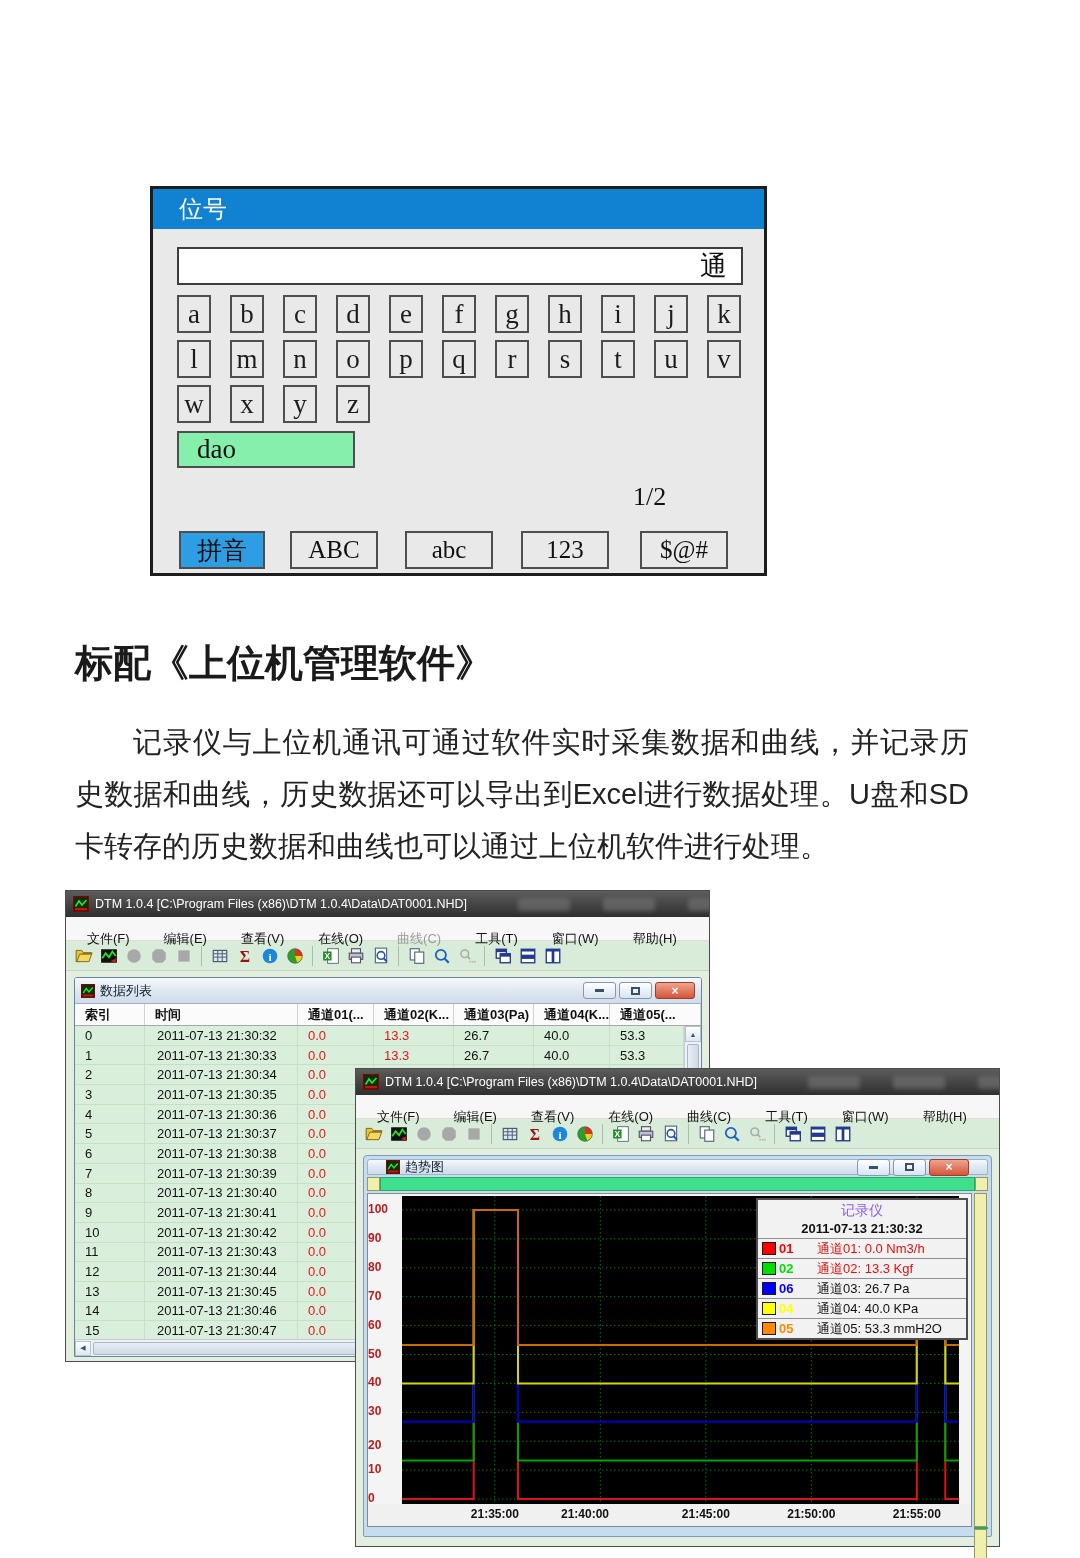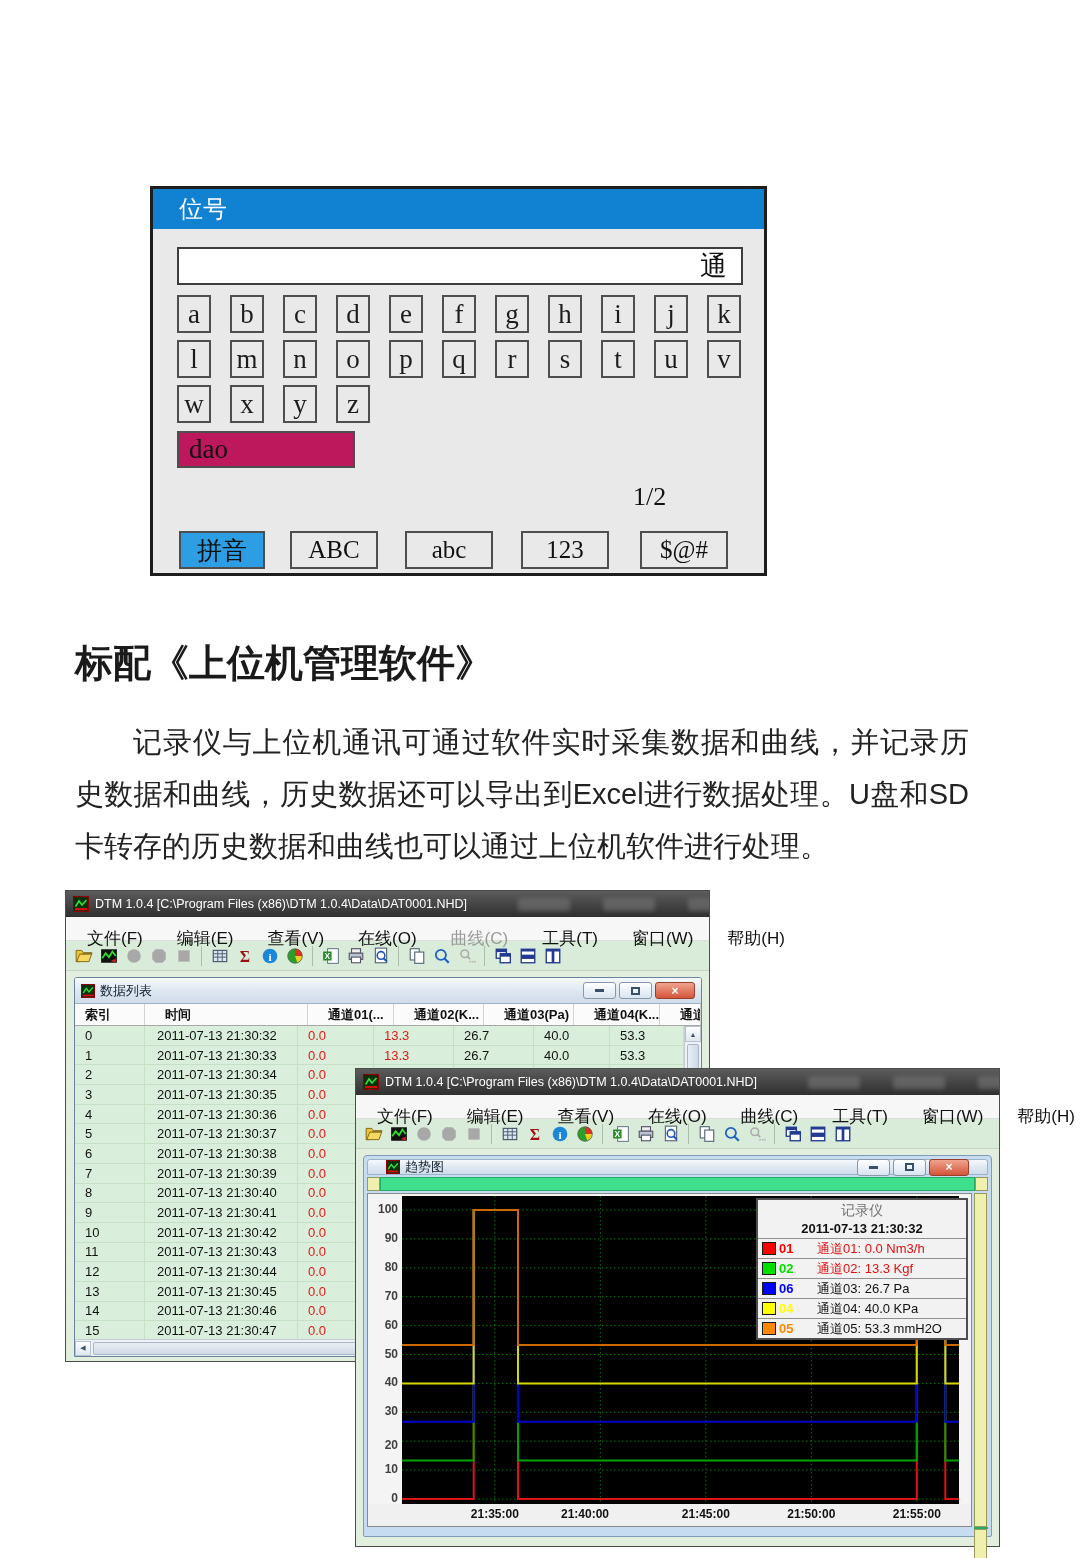--- a/index.html
+++ b/index.html
@@ -17,22 +17,22 @@
   
   .ime { position:absolute; left:150px; top:186px; width:617px; height:390px; background:#e9e9e9; border:3px solid #1d1d1d; }
   .ime-title { height:40px; background:#1181d1; color:#fff; font-size:24px; line-height:40px; padding-left:26px;
                font-family:"Liberation Serif","DejaVu Serif",serif; }
   .ime-input { position:absolute; left:24px; top:58px; width:566px; height:38px; background:#fff; border:2px solid #3d3d3d;
                font-family:"Liberation Serif","DejaVu Serif",serif; font-size:27px; text-align:right; padding-right:14px; line-height:34px; color:#111; }
   .kb-row { position:absolute; left:24px; display:flex; gap:19px; }
   .kb-row.r1 { top:106px; } .kb-row.r2 { top:151px; } .kb-row.r3 { top:196px; }
   .key { width:34px; height:38px; border:2px solid #4e4e4e; background:#e9e9e9; color:#1c1c1c;
          font-family:"Liberation Serif","DejaVu Serif",serif; font-size:27px; display:flex; align-items:center; justify-content:center; }
-  .pyin { position:absolute; left:24px; top:242px; width:178px; height:37px; background:#be185d; border:2px solid #4e4e4e;
-          font-family:"Liberation Serif","DejaVu Serif",serif; font-size:27px; padding-left:10px; line-height:33px; color:#111; }
+  .pyin { position:absolute; left:24px; top:242px; width:178px; height:37px; background:#86efac; border:2px solid #4e4e4e;
+          font-family:"Liberation Serif","DejaVu Serif",serif; font-size:27px; padding-left:18px; line-height:33px; color:#111; }
   .cand-box { position:absolute; left:24px; top:290px; width:442px; height:37px; border:2px solid #4e4e4e;
           font-family:"Liberation Serif","DejaVu Serif",serif; font-size:26px; line-height:33px; padding-left:14px;
           word-spacing:15px; color:#111; }
   .cand-page { position:absolute; left:480px; top:293px; font-family:"Liberation Serif","DejaVu Serif",serif; font-size:26px; color:#111; }
   .mode-row { position:absolute; left:0; top:342px; width:100%; height:38px; }
   .mode-btn { position:absolute; height:38px; border:2px solid #4e4e4e; background:#e9e9e9; color:#111;
           font-family:"Liberation Serif","DejaVu Serif",serif; font-size:25px; display:flex; align-items:center; justify-content:center; }
   .mode-btn.active { background:#2e9ee4; }
   .mode-btn:nth-child(1){ left:26px; width:86px; } .mode-btn:nth-child(2){ left:137px; width:88px; }
   .mode-btn:nth-child(3){ left:252px; width:88px; } .mode-btn:nth-child(4){ left:368px; width:88px; }
@@ -40,40 +40,40 @@
 
   
   .window { position:absolute; border:1px solid #4c4c4c; background:#e2eede; }
   .win1 { left:65px; top:890px; width:645px; height:472px; }
   .win2 { left:355px; top:1068px; width:645px; height:479px; }
   .wtitle { height:26px; background:linear-gradient(#5c5c5c,#2f2f2f); display:flex; align-items:center; padding:0 7px; position:relative; overflow:hidden; }
   .wtitle .appicon { width:16px; height:16px; margin-right:6px; flex:0 0 auto; }
   .wtitle .ttext { color:#fff; font-size:12.5px; white-space:nowrap; }
   .patch { position:absolute; top:7px; height:13px; width:52px; background:#7e7e7e; opacity:.5; border-radius:3px; filter:blur(2px); }
   .wmenu { height:24px; background:#f7f7f7; display:flex; align-items:center; padding-left:4px; border-bottom:1px solid #ddd; }
-  .menu-item { font-size:17px; color:#111; padding:0 17px; white-space:nowrap;margin-top:20px; }
+  .menu-item { font-size:13px; color:#111; padding:0 17px; white-space:nowrap;margin-top:20px; }
   .menu-item.disabled { color:#9b9b9b; }
   .wtoolbar { height:30px; background:#d9ecd9; display:flex; align-items:center; padding-left:5px; border-bottom:1px solid #c2d6c2; }
   .ticon { width:23px; height:24px; display:inline-flex; align-items:center; justify-content:center; margin:0 1px; }
   .ticon svg { width:18px; height:18px; }
   .tsep { width:1px; height:20px; background:#a9bfa9; margin:0 5px; }
   .wclient { position:relative; height:390px; background:#e2eede; }
   .win2 .wclient { height:397px; }
 
   
   .datawin { position:absolute; left:8px; top:6px; width:628px; height:380px; background:#fff; border:1px solid #67839f; border-radius:3px 3px 0 0; overflow:hidden; }
   .dtitle { height:26px; background:linear-gradient(#f5f9fc,#dde7f1 55%,#cfdcea); display:flex; align-items:center; padding:0 6px; border-bottom:1px solid #9db2c6; }
   .dtitle .appicon { width:14px; height:14px; margin-right:5px; }
   .dtitle .dtext { font-size:13px; color:#102030; flex:1; }
   .capbtn { width:33px; height:17px; border:1px solid #8898a8; border-radius:3px; background:linear-gradient(#ffffff,#d8e4f0);
             display:flex; align-items:center; justify-content:center; margin-left:3px; }
   .capbtn.close { width:40px; background:linear-gradient(#f0a48e,#d4553a); border-color:#973f2d; color:#fff; font-weight:bold; font-size:12px; line-height:1; }
   .gmin { width:9px; height:3px; background:#39506b; }
   .gmax { width:9px; height:8px; border:2px solid #39506b; }
-  .dhead { display:flex; height:22px; background:#fbfbfb; border-bottom:1px solid #a8a8a8; font-size:13px; font-weight:bold; color:#111;gap:10px; }
+  .dhead { display:flex; height:22px; background:#fbfbfb; border-bottom:1px solid #a8a8a8; font-size:13px; font-weight:bold; color:#111; }
   .hc { border-right:1px solid #d2d2d2; padding-left:10px; display:flex; align-items:center; height:100%; white-space:nowrap; overflow:hidden; }
   .dhead .hc:nth-child(1){ width:70px; } .dhead .hc:nth-child(2){ width:153px; } .dhead .hc:nth-child(3){ width:76px; }
   .dhead .hc:nth-child(4){ width:80px; } .dhead .hc:nth-child(5){ width:80px; } .dhead .hc:nth-child(6){ width:76px; }
   .dhead .hc:nth-child(7){ flex:1; }
   .drows { position:absolute; left:0; top:48px; right:17px; bottom:17px; overflow:hidden; }
   .drow { display:flex; height:19.7px; background:#daefdb; border-bottom:1px solid #c6e0c6; font-size:13px; color:#111; }
   .dc { border-right:1px solid #c6e0c6; padding-left:10px; display:flex; align-items:center; height:100%; white-space:nowrap; overflow:hidden; }
   .drow .dc:nth-child(1){ width:70px; } .drow .dc:nth-child(2){ width:153px; padding-left:12px; } .drow .dc:nth-child(3){ width:76px; }
   .drow .dc:nth-child(4){ width:80px; } .drow .dc:nth-child(5){ width:80px; } .drow .dc:nth-child(6){ width:76px; }
   .drow .dc:nth-child(7){ flex:1; }
@@ -92,27 +92,27 @@
   .ttitle { height:16px; background:linear-gradient(#f5f9fc,#dde7f1 55%,#cfdcea); display:flex; align-items:center; padding:0 18px;
             border:1px solid #9db2c6; border-radius:3px 3px 0 0; }
   .ttitle .appicon { width:14px; height:14px; margin-right:5px; }
   .ttitle .dtext { font-size:13px; color:#102030; flex:1; }
   .hbar { height:14px; margin-top:2px; display:flex; }
   .cap { width:13px; height:100%; background:#f0f0ae; border:1px solid #99995e; flex:0 0 auto; }
   .hbar-mid { flex:1; background:#3fe08d; border:1px solid #27a864; }
   .trow { display:flex; height:334px; margin-top:2px; }
   .chart-panel { flex:1; position:relative; background:#f4f4f4; border:1px solid #8a8a8a; overflow:hidden; }
   .plot { position:absolute; left:34px; top:2px; width:557px; height:308px; background:#000; }
-  .ylabel { position:absolute; width:30px; text-align:right; font-size:12px; font-weight:600; color:#404040; }
+  .ylabel { position:absolute; width:30px; text-align:left; font-size:12px; font-weight:600; color:#b91c1c; }
   .xstrip { position:absolute; left:0; right:0; bottom:0; height:22px; background:#f0f0f0; }
   .xlabel { position:absolute; top:3px; width:64px; text-align:center; font-size:12px; font-weight:600; color:#111; }
   .vbar { width:14px; margin-left:2px; display:flex; flex-direction:column; }
   .vbar-mid { flex:1; background:#3fe08d; border:1px solid #27a864; }
   .legend { position:absolute; top:4px; right:3px; width:212px; background:#f2f2f2; border:2px solid #4e4e4e; z-index:3; }
-  .lg-title { text-align:center; font-size:14px; height:20px; line-height:21px; color:#737373; }
+  .lg-title { text-align:center; font-size:14px; height:20px; line-height:21px; color:#8b5cf6; }
   .lg-date { text-align:center; font-size:13px; height:18px; line-height:17px; color:#111; font-weight:600; }
   .lg-item { display:flex; align-items:center; height:20px; border-top:1px solid #8f8f8f; padding:0 4px; font-size:13px; }
   .sw { width:14px; height:13px; border:1px solid #1a1a1a; margin-right:3px; flex:0 0 auto; }
   .num { width:22px; font-weight:bold; }
   .lbl { margin-left:16px; white-space:nowrap; }
 </style>
 </head>
 <body>
 
 <div id="stage">

